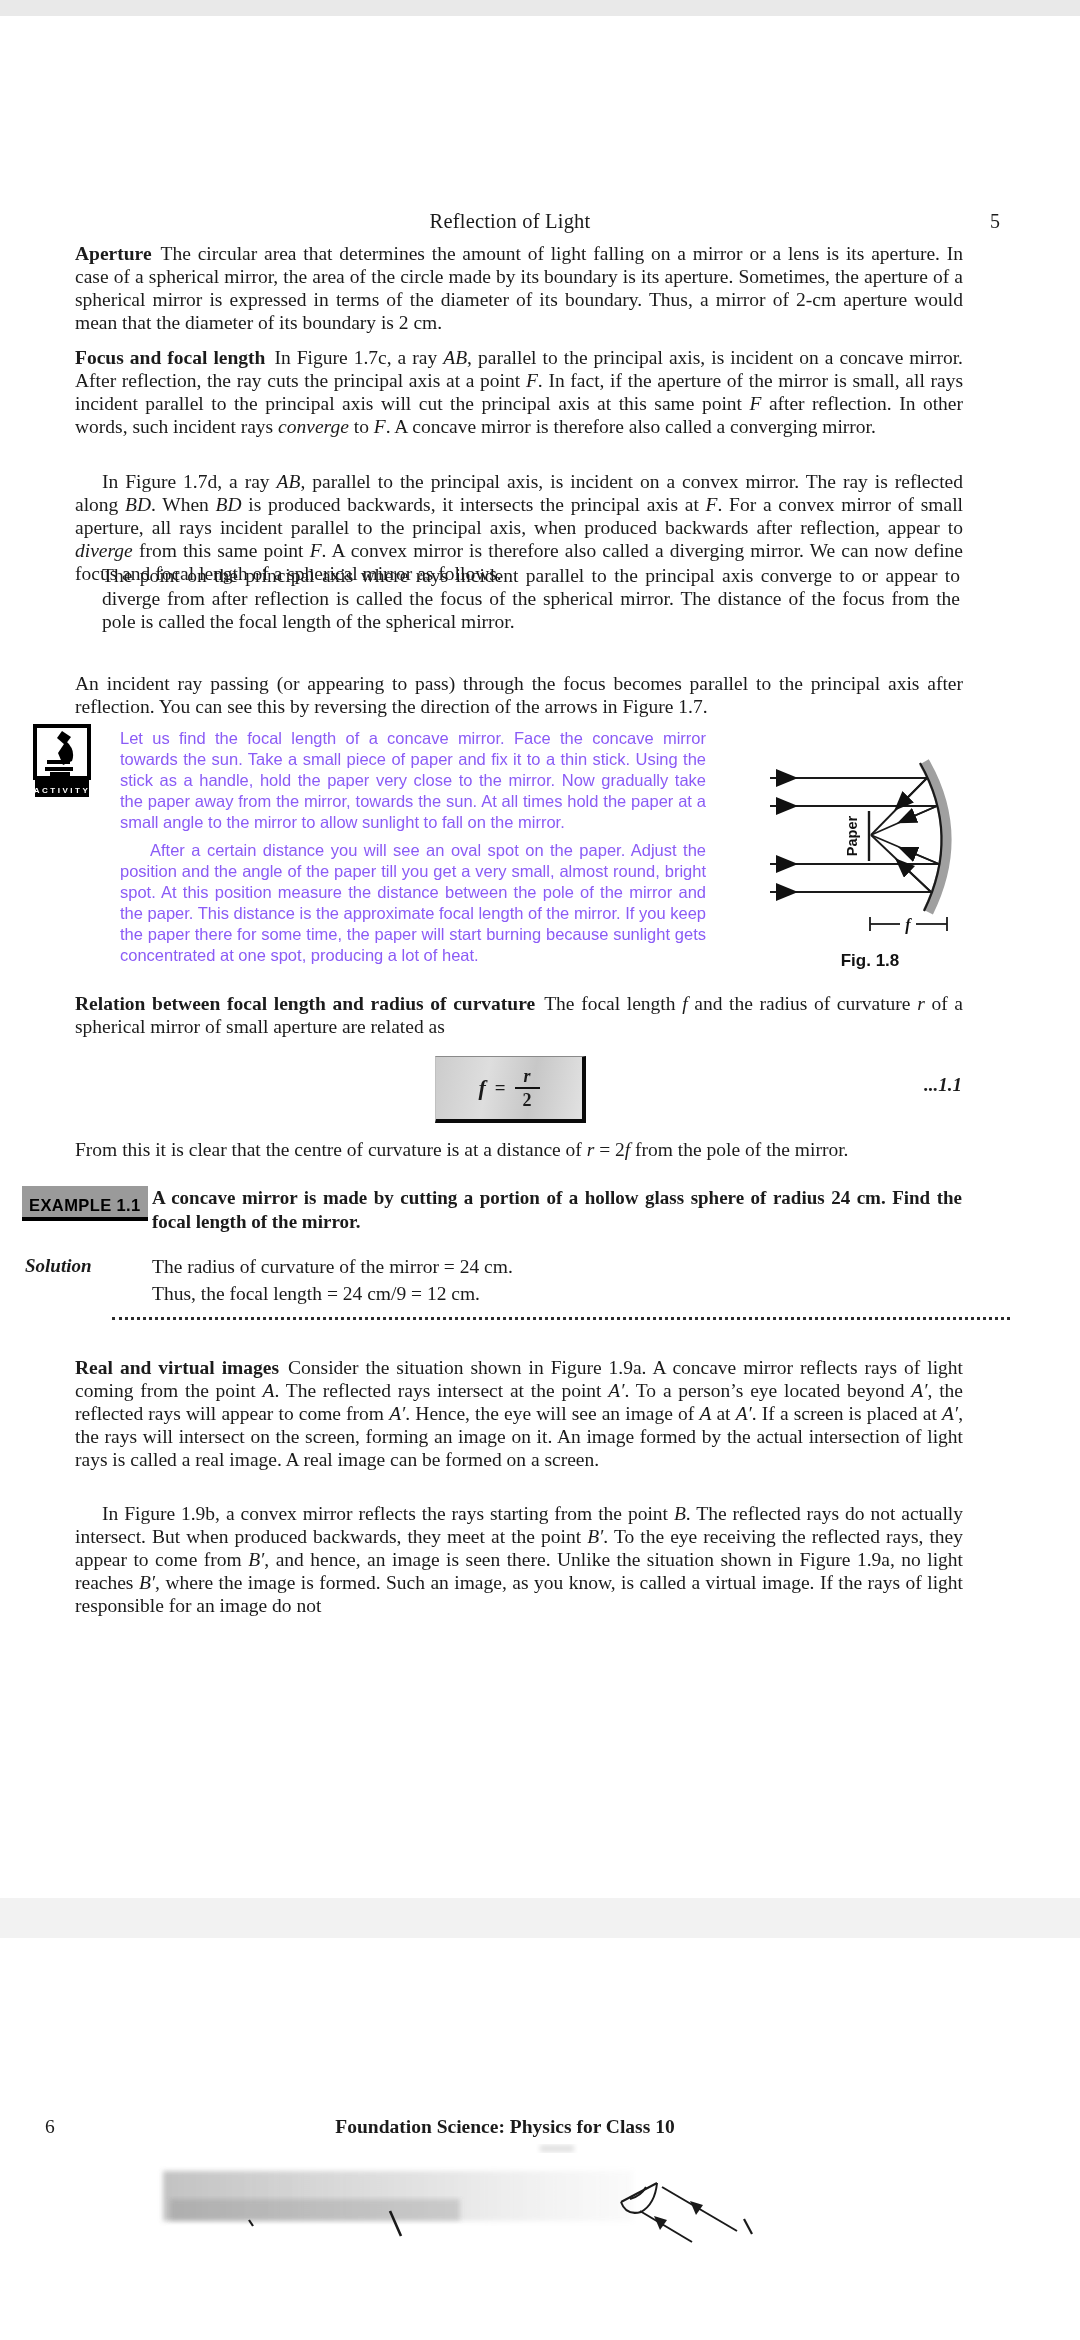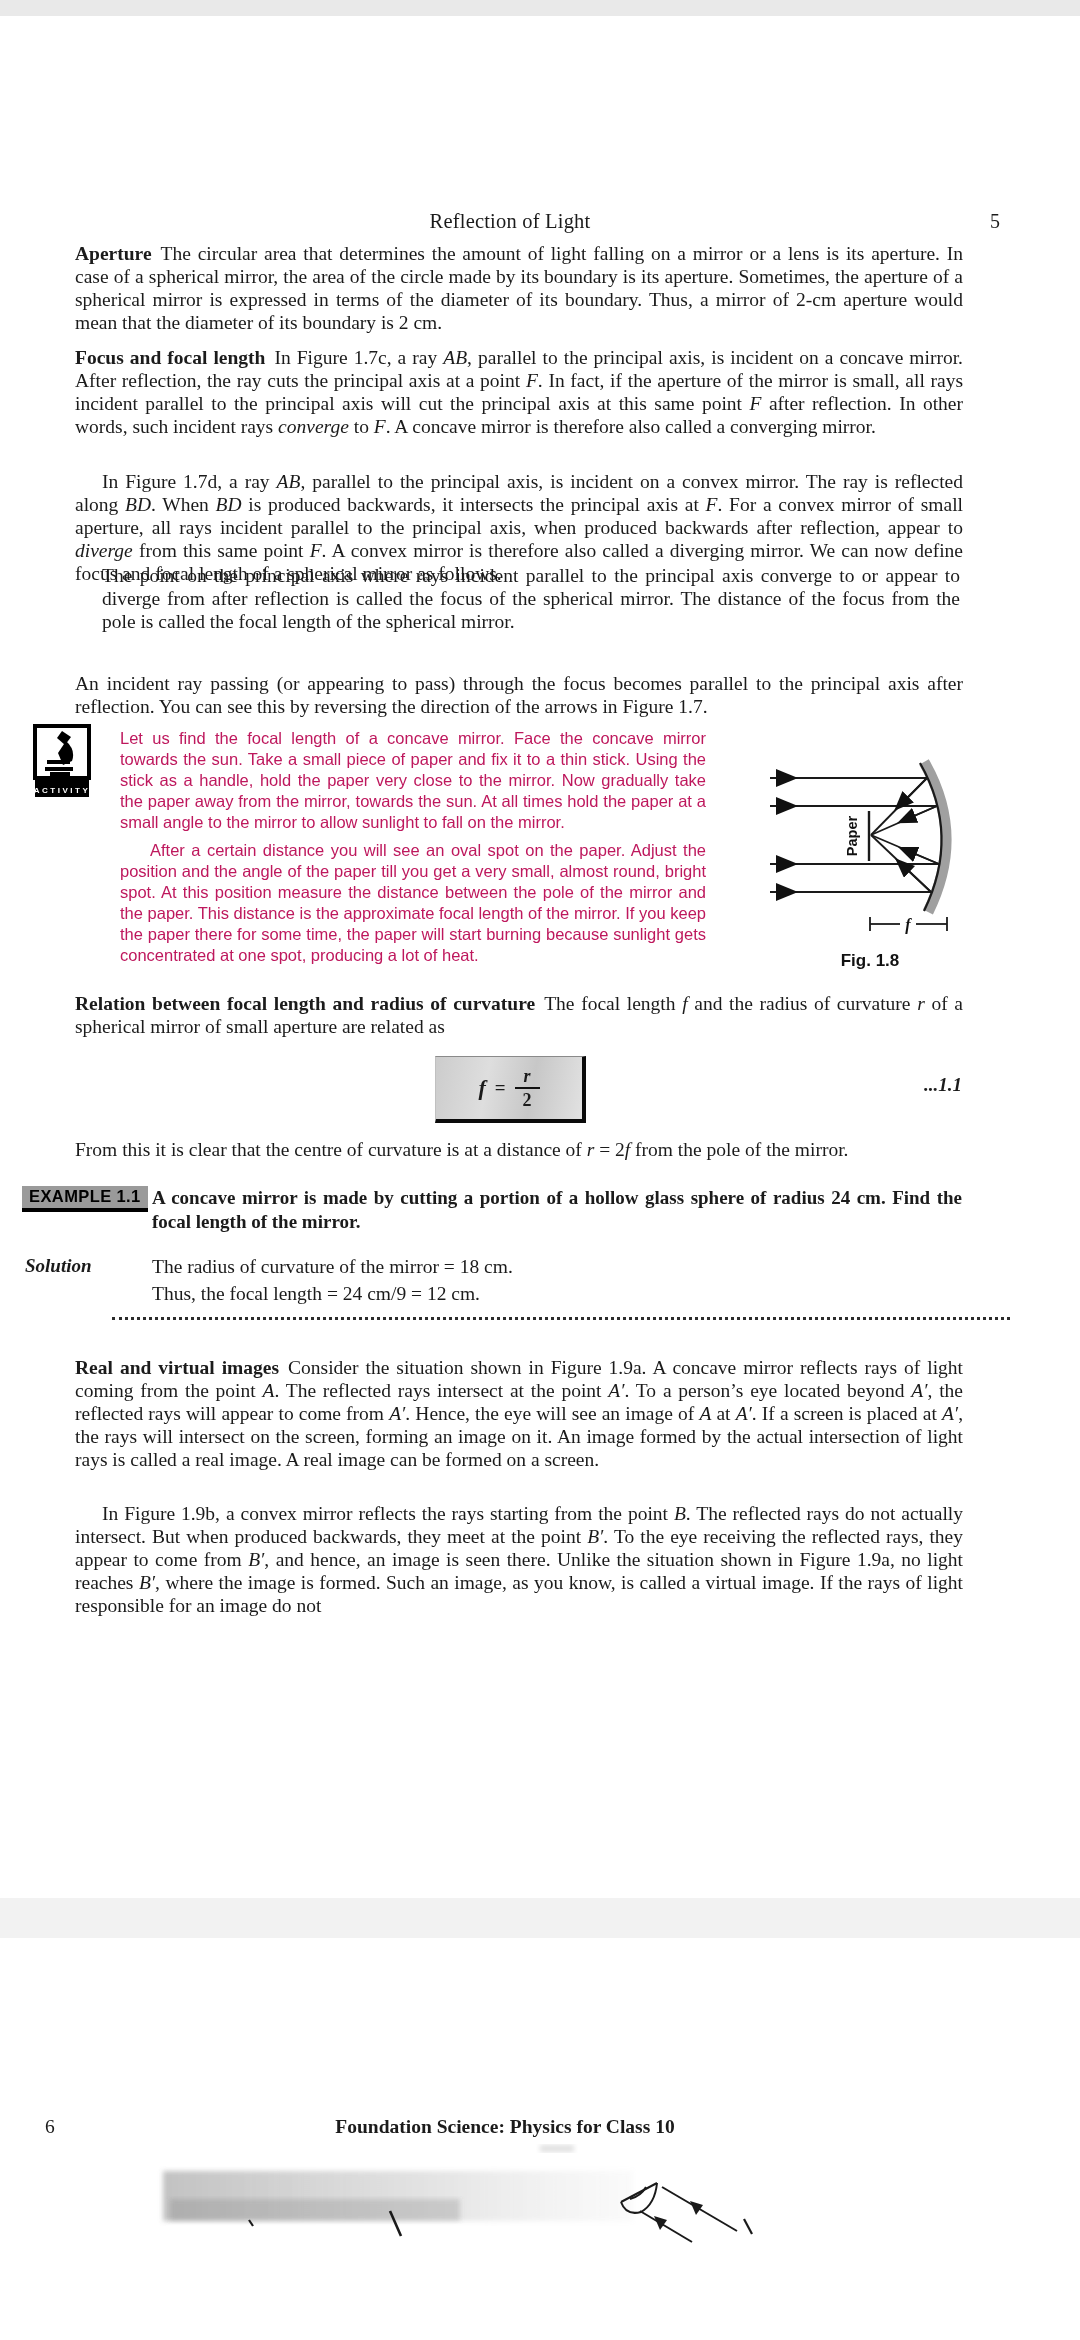--- a/index.html
+++ b/index.html
@@ -14,21 +14,21 @@
   .lead{font-weight:bold;margin-right:9px;}
   .indent{text-indent:27px;}
   .p-aperture{top:226px;}
   .p-focus{top:330px;}
   .p-convex{top:454px;}
   .p-definition{top:548px;left:102px;width:858px;}
   .p-incident{top:656px;}
   
   .act-icon{position:absolute;left:25px;top:708px;padding-left:8px;}
   .act-p{position:absolute;left:120px;width:586px;font-family:"Liberation Sans",sans-serif;
-    font-size:16.5px;line-height:21px;text-align:justify;color:#be185d;}
+    font-size:16.5px;line-height:21px;text-align:justify;color:#8b5cf6;}
   .act-p1{top:712px;}
   .act-p2{top:824px;text-indent:30px;}
   .fig18{position:absolute;left:740px;top:722px;}
   .p-relation{top:976px;}
   
   .eqbox{position:absolute;left:435px;top:1040px;width:146px;height:62px;
     background:linear-gradient(100deg,#cccccc 0%,#dedede 35%,#c7c7c7 65%,#e2e2e2 100%);
     border-right:4px solid #0a0a0a;border-bottom:4px solid #0a0a0a;
     border-top:1px solid #8a8a8a;border-left:1px solid #c0c0c0;
     display:flex;align-items:center;justify-content:center;gap:9px;}
@@ -36,21 +36,21 @@
   .eq-sign{font-size:19px;font-weight:bold;}
   .frac{display:inline-flex;flex-direction:column;align-items:center;line-height:1;}
   .frac .num{font-style:italic;font-weight:bold;font-size:18px;
     border-bottom:2px solid #111;padding:0 9px 2px;}
   .frac .den{font-weight:bold;font-size:18px;padding-top:2px;}
   .eqnum{position:absolute;left:880px;top:1058px;width:82px;text-align:right;
     font-weight:bold;font-size:19px;font-style:italic;}
   .p-fromthis{top:1122px;}
   
   .ex-label{position:absolute;left:22px;top:1170px;background:#9a9a9a;
-    border-bottom:4px solid #000;padding:1px 7px 2px;font-family:"Liberation Sans",sans-serif;
+    border-bottom:4px solid #000;padding:10px 7px 2px;font-family:"Liberation Sans",sans-serif;
     font-weight:bold;font-size:16.5px;letter-spacing:.4px;color:#000;}
   .ex-text{position:absolute;left:152px;top:1170px;width:810px;font-weight:bold;
     font-size:19px;line-height:24px;text-align:justify;}
   .sol-label{position:absolute;left:25px;top:1239px;font-weight:bold;font-style:italic;
     font-size:19px;}
   .sol-lines{position:absolute;left:152px;top:1237px;width:700px;font-size:19.5px;
     line-height:27px;}
   .dotted{position:absolute;left:112px;top:1301px;width:898px;height:0;
     border-top:3px dotted #2c2c2c;}
   .p-real{top:1340px;}
@@ -165,21 +165,21 @@
   </div>
   <div class="eqnum">...1.1</div>
 
   <div class="para p-fromthis">From this it is clear that the centre of curvature is at a distance of <i>r</i> = 2<i>f</i> from the pole of the mirror.</div>
 
   <div class="ex-label">EXAMPLE 1.1</div>
   <div class="ex-text">A concave mirror is made by cutting a portion of a hollow glass sphere of radius 24 cm. Find the focal length of the mirror.</div>
 
   <div class="sol-label">Solution</div>
   <div class="sol-lines">
-    <div>The radius of curvature of the mirror = 18 cm.</div>
+    <div>The radius of curvature of the mirror = 24 cm.</div>
     <div>Thus, the focal length = 24 cm/9 = 12 cm.</div>
   </div>
 
   <div class="dotted"></div>
 
   <div class="para p-real">
     <span class="lead">Real and virtual images</span><span>Consider the situation shown in Figure 1.9a. A concave mirror reflects rays of light coming from the point <i>A</i>. The reflected rays intersect at the point <i>A′</i>. To a person’s eye located beyond <i>A′</i>, the reflected rays will appear to come from <i>A′</i>. Hence, the eye will see an image of <i>A</i> at <i>A′</i>. If a screen is placed at <i>A′</i>, the rays will intersect on the screen, forming an image on it. An image formed by the actual intersection of light rays is called a real image. A real image can be formed on a screen.</span>
   </div>
   <div class="para p-virtual indent">In Figure 1.9b, a convex mirror reflects the rays starting from the point <i>B</i>. The reflected rays do not actually intersect. But when produced backwards, they meet at the point <i>B′</i>. To the eye receiving the reflected rays, they appear to come from <i>B′</i>, and hence, an image is seen there. Unlike the situation shown in Figure 1.9a, no light reaches <i>B′</i>, where the image is formed. Such an image, as you know, is called a virtual image. If the rays of light responsible for an image do not</div>
 

